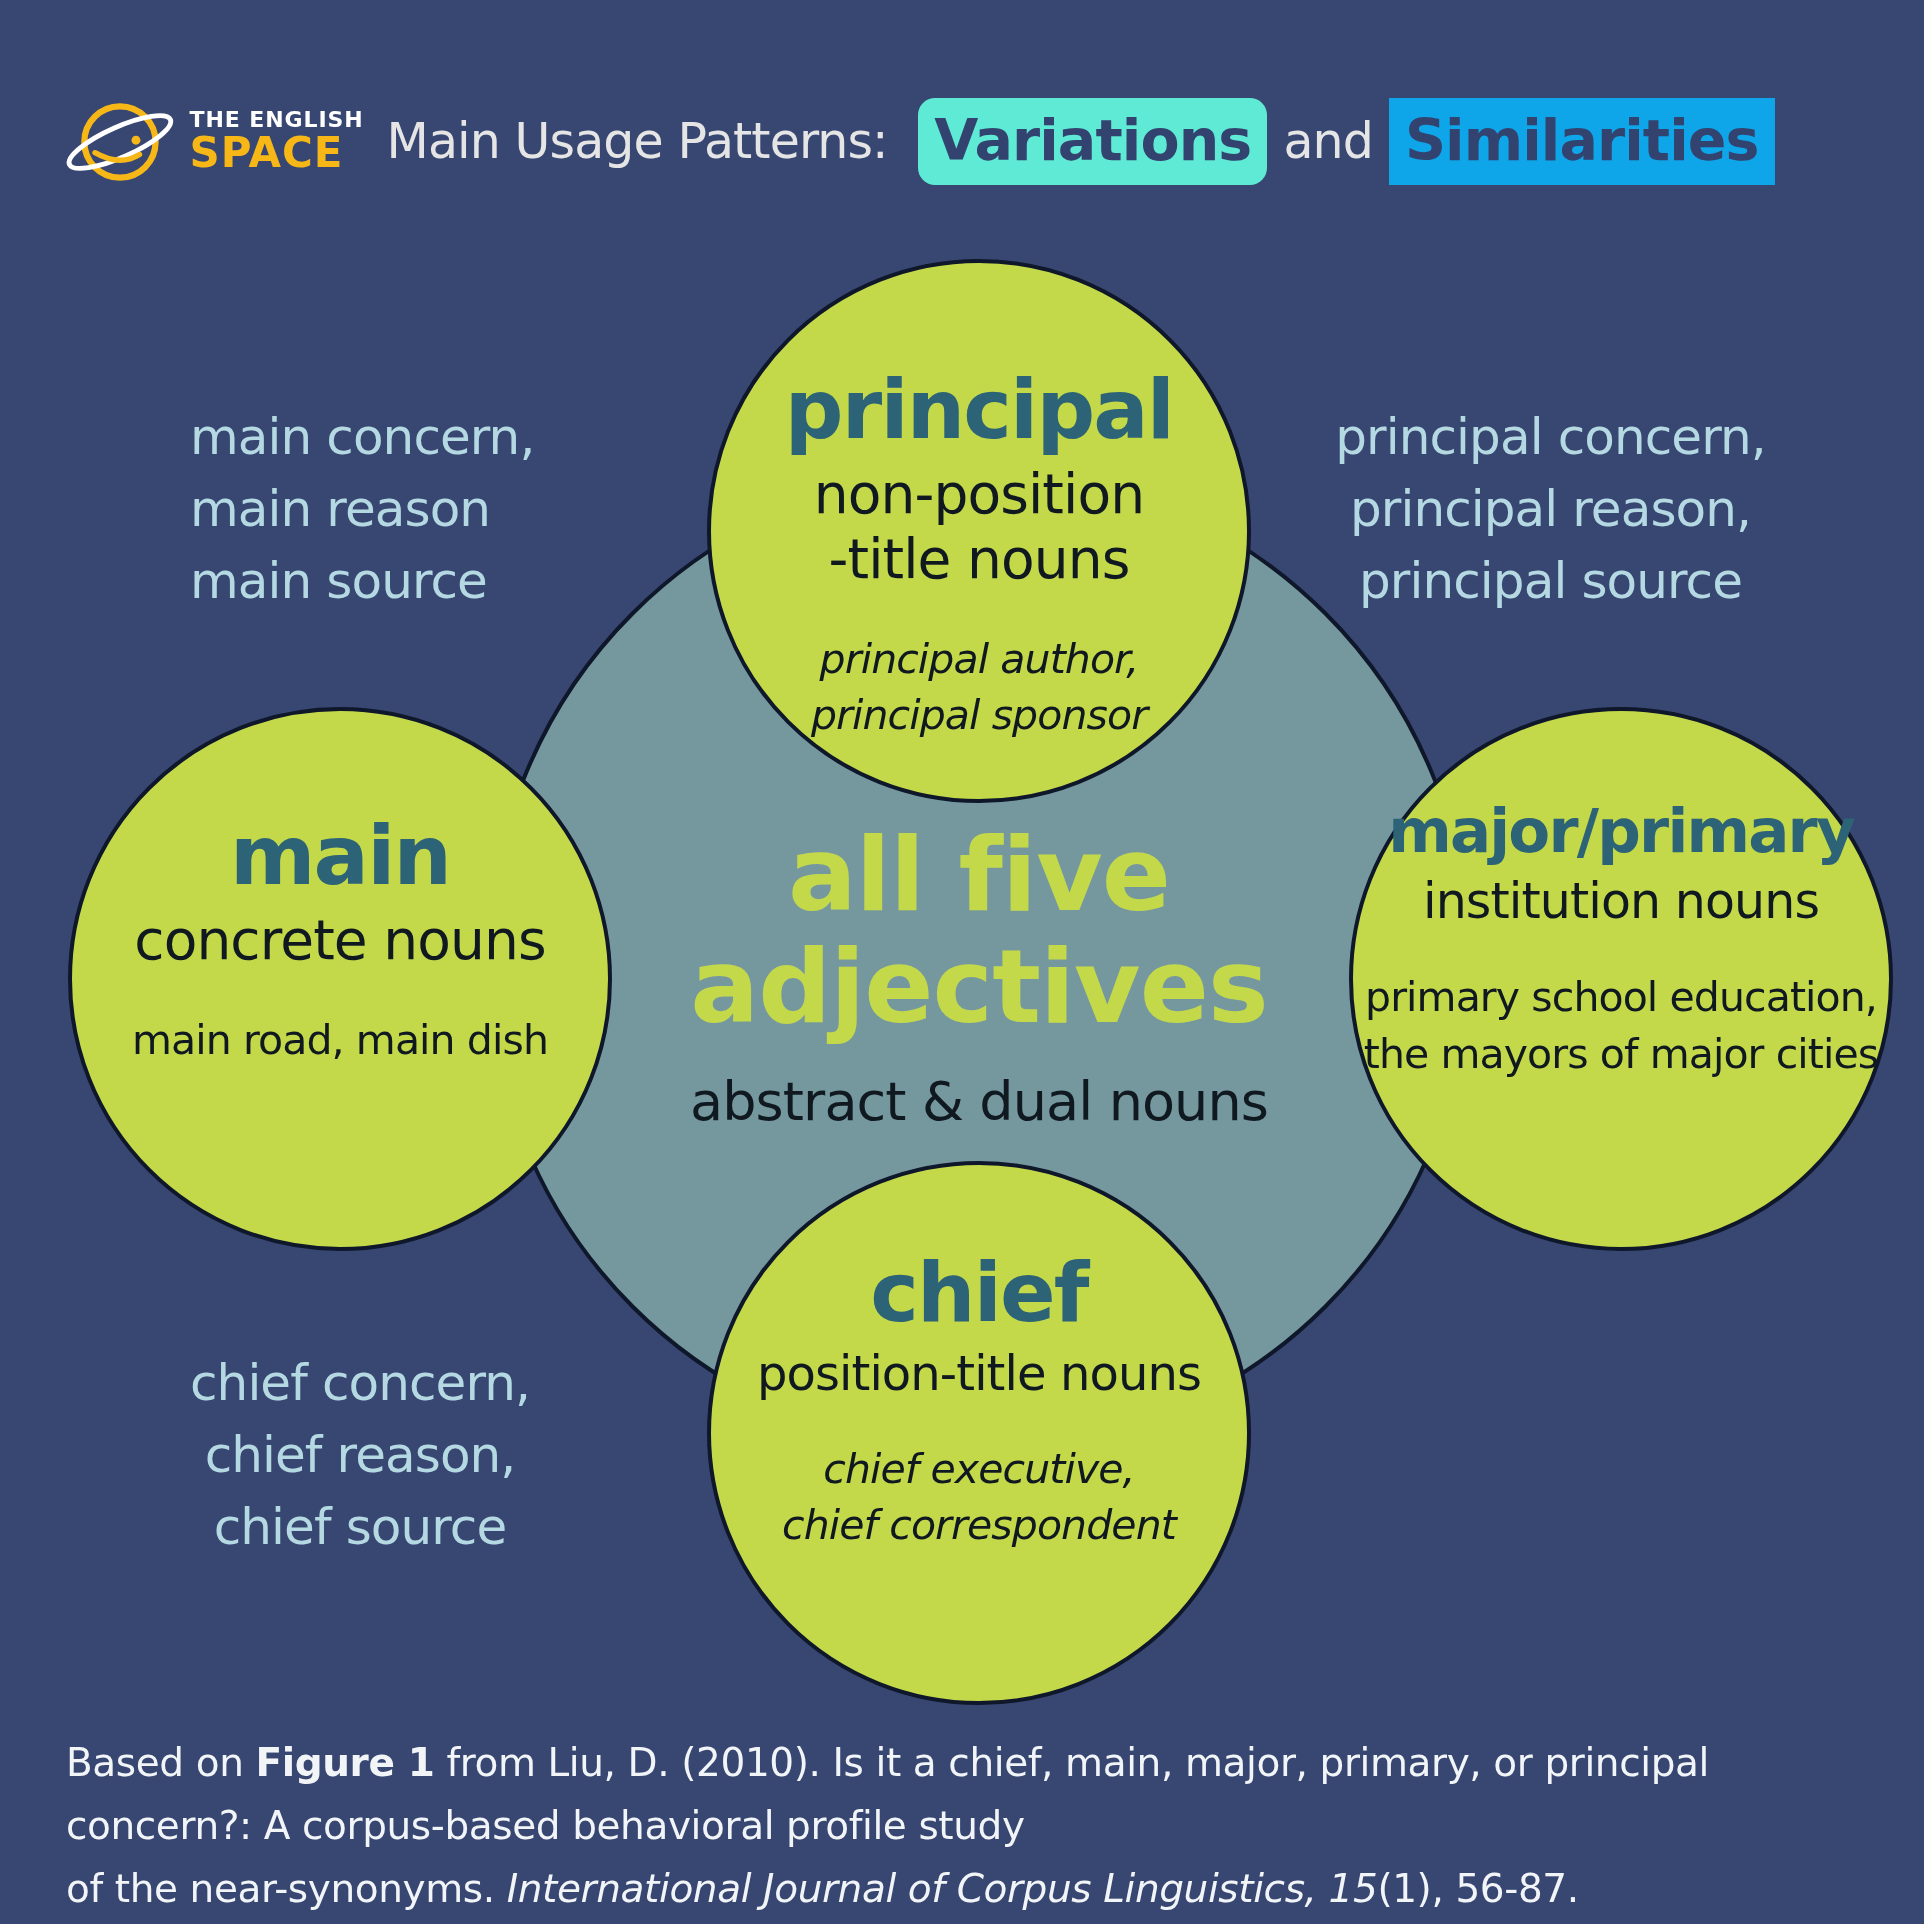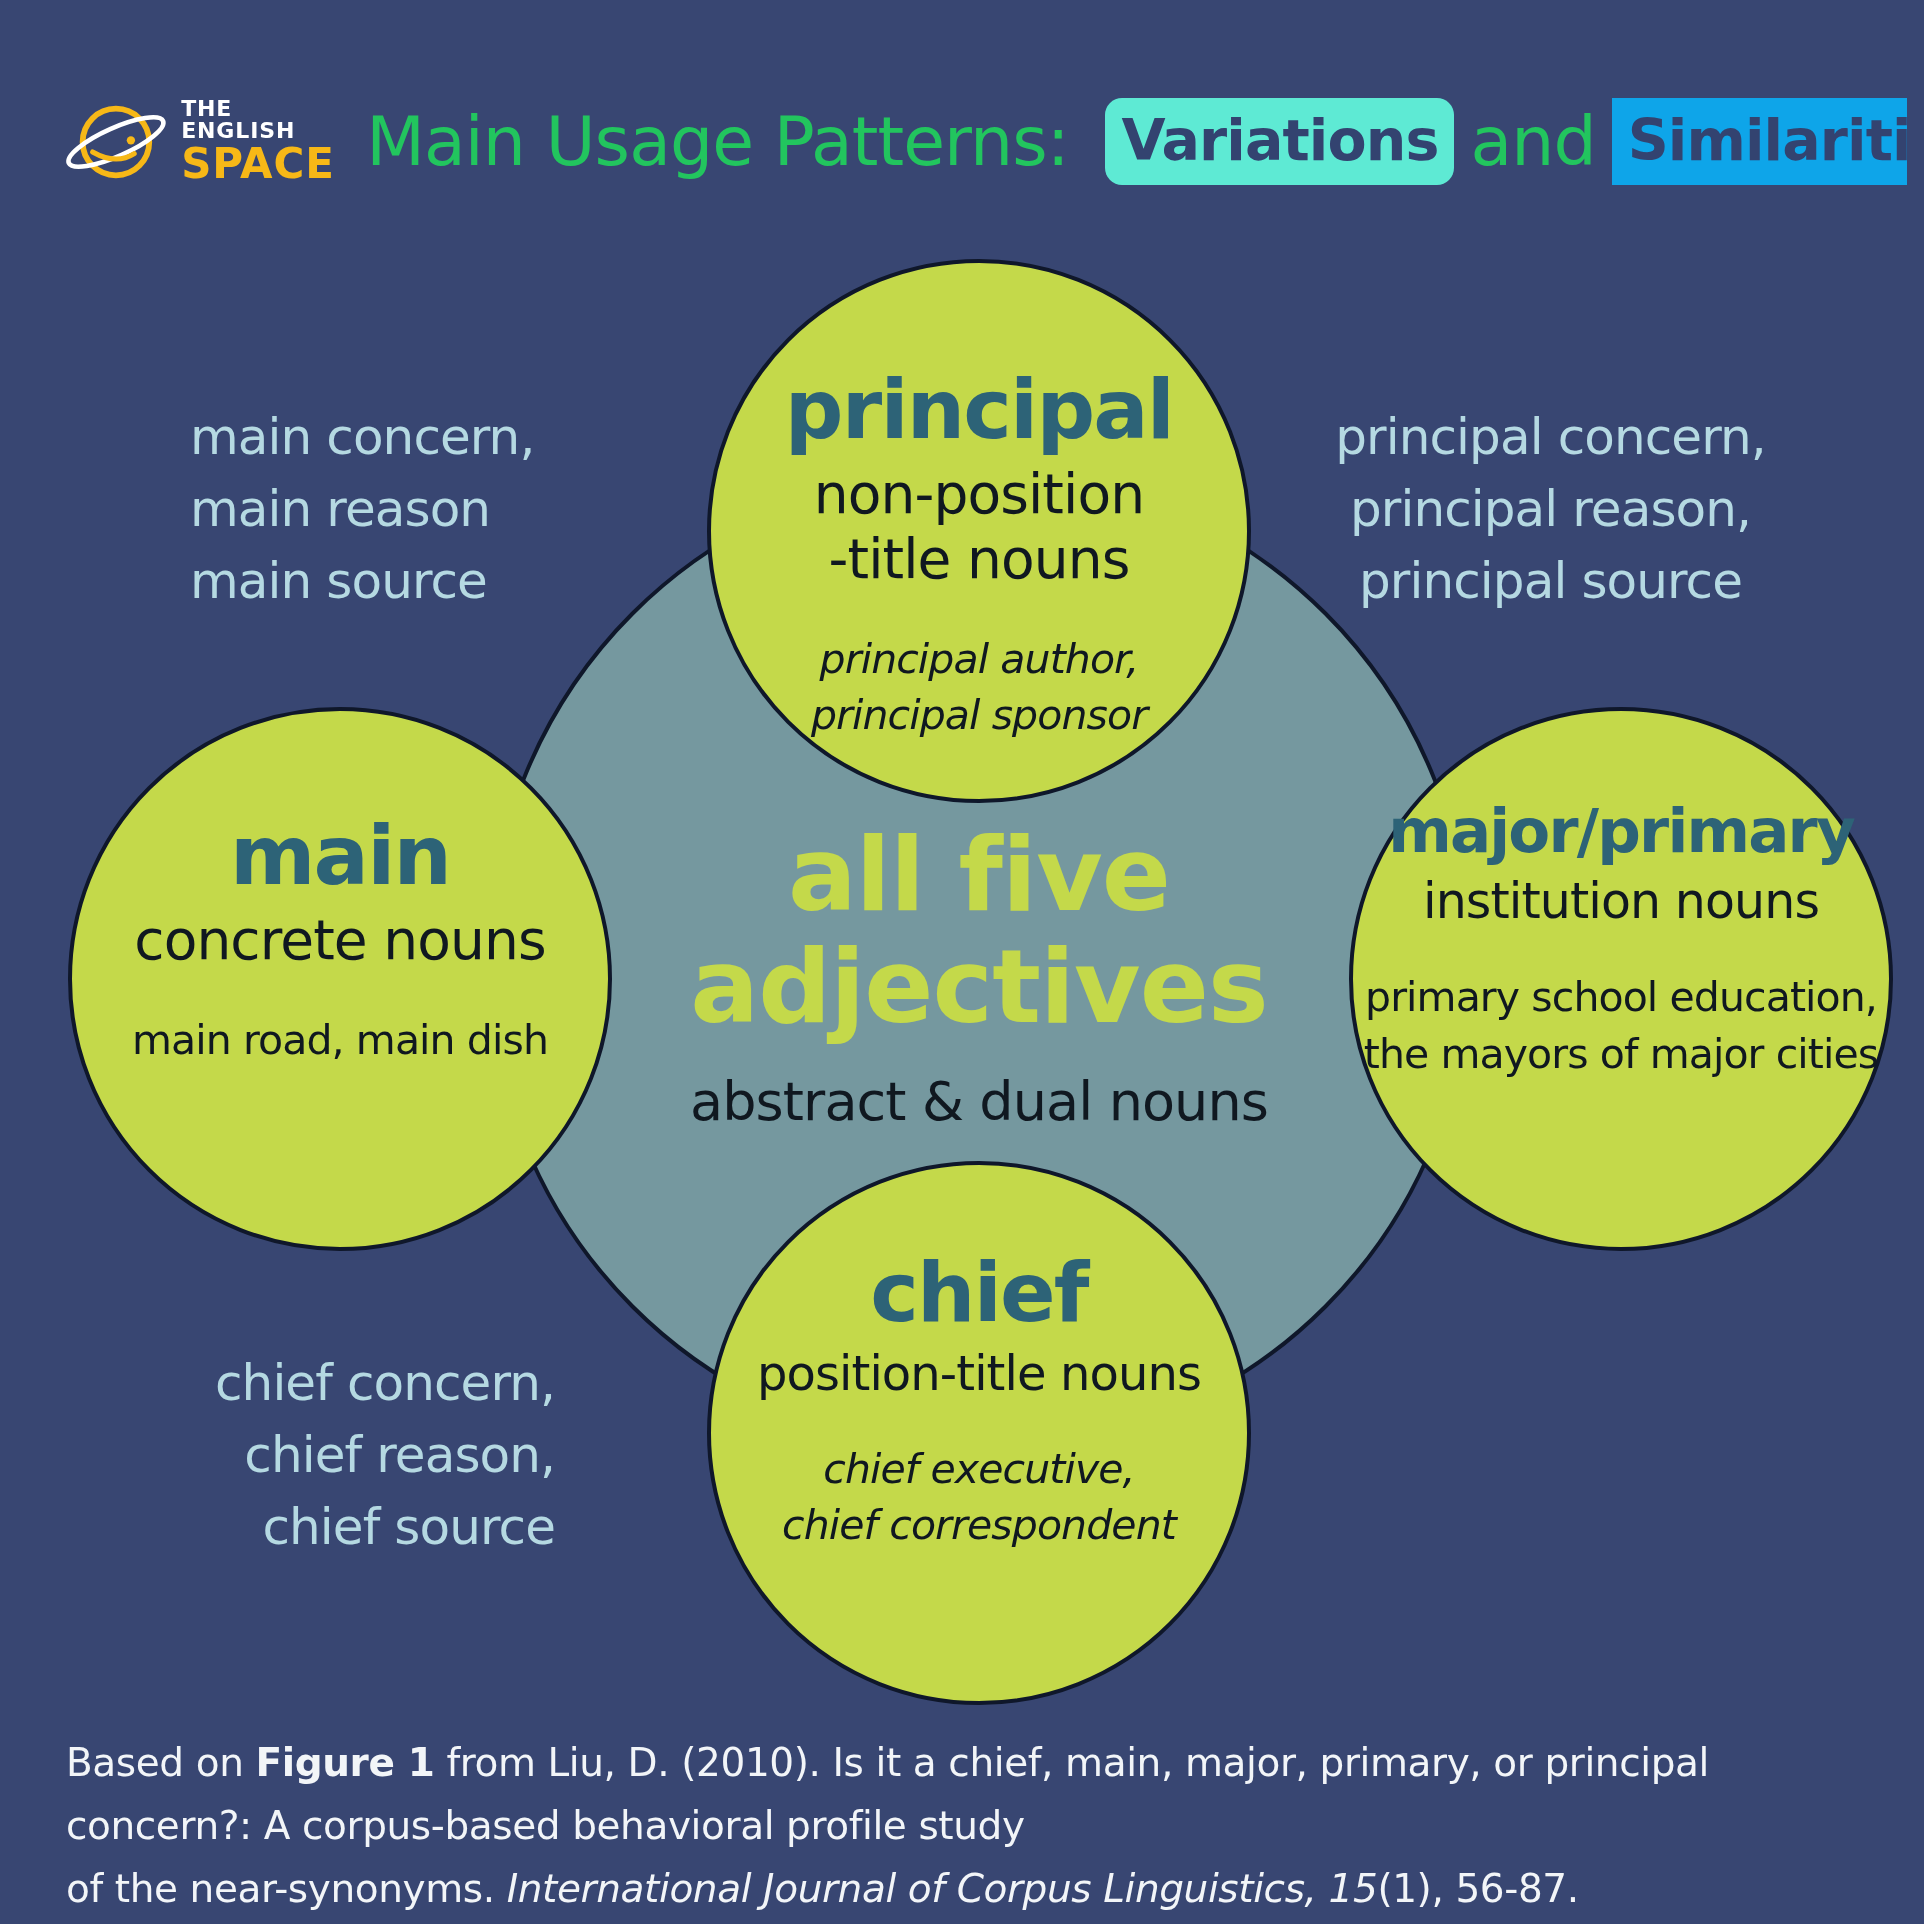--- a/index.html
+++ b/index.html
@@ -8,21 +8,21 @@
     background:#384672;font-family:"DejaVu Sans",sans-serif;
   }
   
   .titlebar{position:absolute;left:61px;top:89px;height:105px;display:flex;align-items:center;gap:23px;}
   .logo{display:flex;align-items:center;gap:3.6px;}
   .logo svg{display:block;}
   .logo-text{display:flex;flex-direction:column;line-height:1;}
   .logo-line1{color:#ffffff;font-size:22px;font-weight:bold;letter-spacing:0.9px;}
   .logo-line2{color:#f7b817;font-size:42px;font-weight:bold;letter-spacing:0.9px;margin-top:1.8px;}
   .title{margin:0;display:flex;align-items:center;gap:16px;font-weight:400;}
-  .t-plain{color:#22c55e;font-size:68px;letter-spacing:-0.9px;white-space:pre;}
+  .t-plain{color:#e5e5e5;font-size:49px;letter-spacing:-0.9px;white-space:pre;}
   .hl{font-size:57px;font-weight:800;color:#334370;padding:9px 16px 12.5px;letter-spacing:-0.9px;}
   .hl-green{background:#5eead4;border-radius:17px;}
   .hl-teal{background:#0ea5e9;}
   
   .circle{position:absolute;border-radius:50%;box-sizing:border-box;border:4px solid #0f172a;
           display:flex;flex-direction:column;align-items:center;justify-content:center;text-align:center;}
   .teal-circle{left:487px;top:468px;width:984px;height:984px;background:#75989f;z-index:1;}
   .green-circle{width:544px;height:544px;background:#c4d94a;z-index:2;}
   .pos-top{left:707px;top:259px;padding-top:49px;}
   .pos-left{left:68px;top:707px;padding-bottom:76px;}
@@ -37,21 +37,21 @@
   .g-examples.it{font-style:italic;}
   .pre{white-space:pre-line;}
   
   .center-text{display:flex;flex-direction:column;align-items:center;padding-top:32px;}
   .center-title{color:#c4d94a;font-weight:800;font-size:102px;line-height:1.1;letter-spacing:-0.9px;white-space:pre-line;}
   .center-subtitle{color:#101820;font-size:54px;margin-top:27px;letter-spacing:-0.9px;}
   
   .note{position:absolute;color:#b5d9e2;font-size:50px;line-height:1.44;z-index:3;letter-spacing:-0.9px;}
   .note-tl{left:190px;top:401px;text-align:left;}
   .note-tr{left:1301px;top:401px;width:499px;text-align:center;}
-  .note-bl{left:190px;top:1347px;text-align:right;margin-left:25px;}
+  .note-bl{left:190px;top:1347px;text-align:center;}
   .note-br{left:1328px;top:1338px;width:499px;text-align:center;}
   
   .footer{position:absolute;left:66px;top:1731px;width:1809px;margin:0;color:#f2f5f8;
           font-size:39px;line-height:1.62;letter-spacing:-0.4px;}
   .footer b{font-weight:800;}
 </style>
 </head>
 <body>
 
 <div class="canvas">

